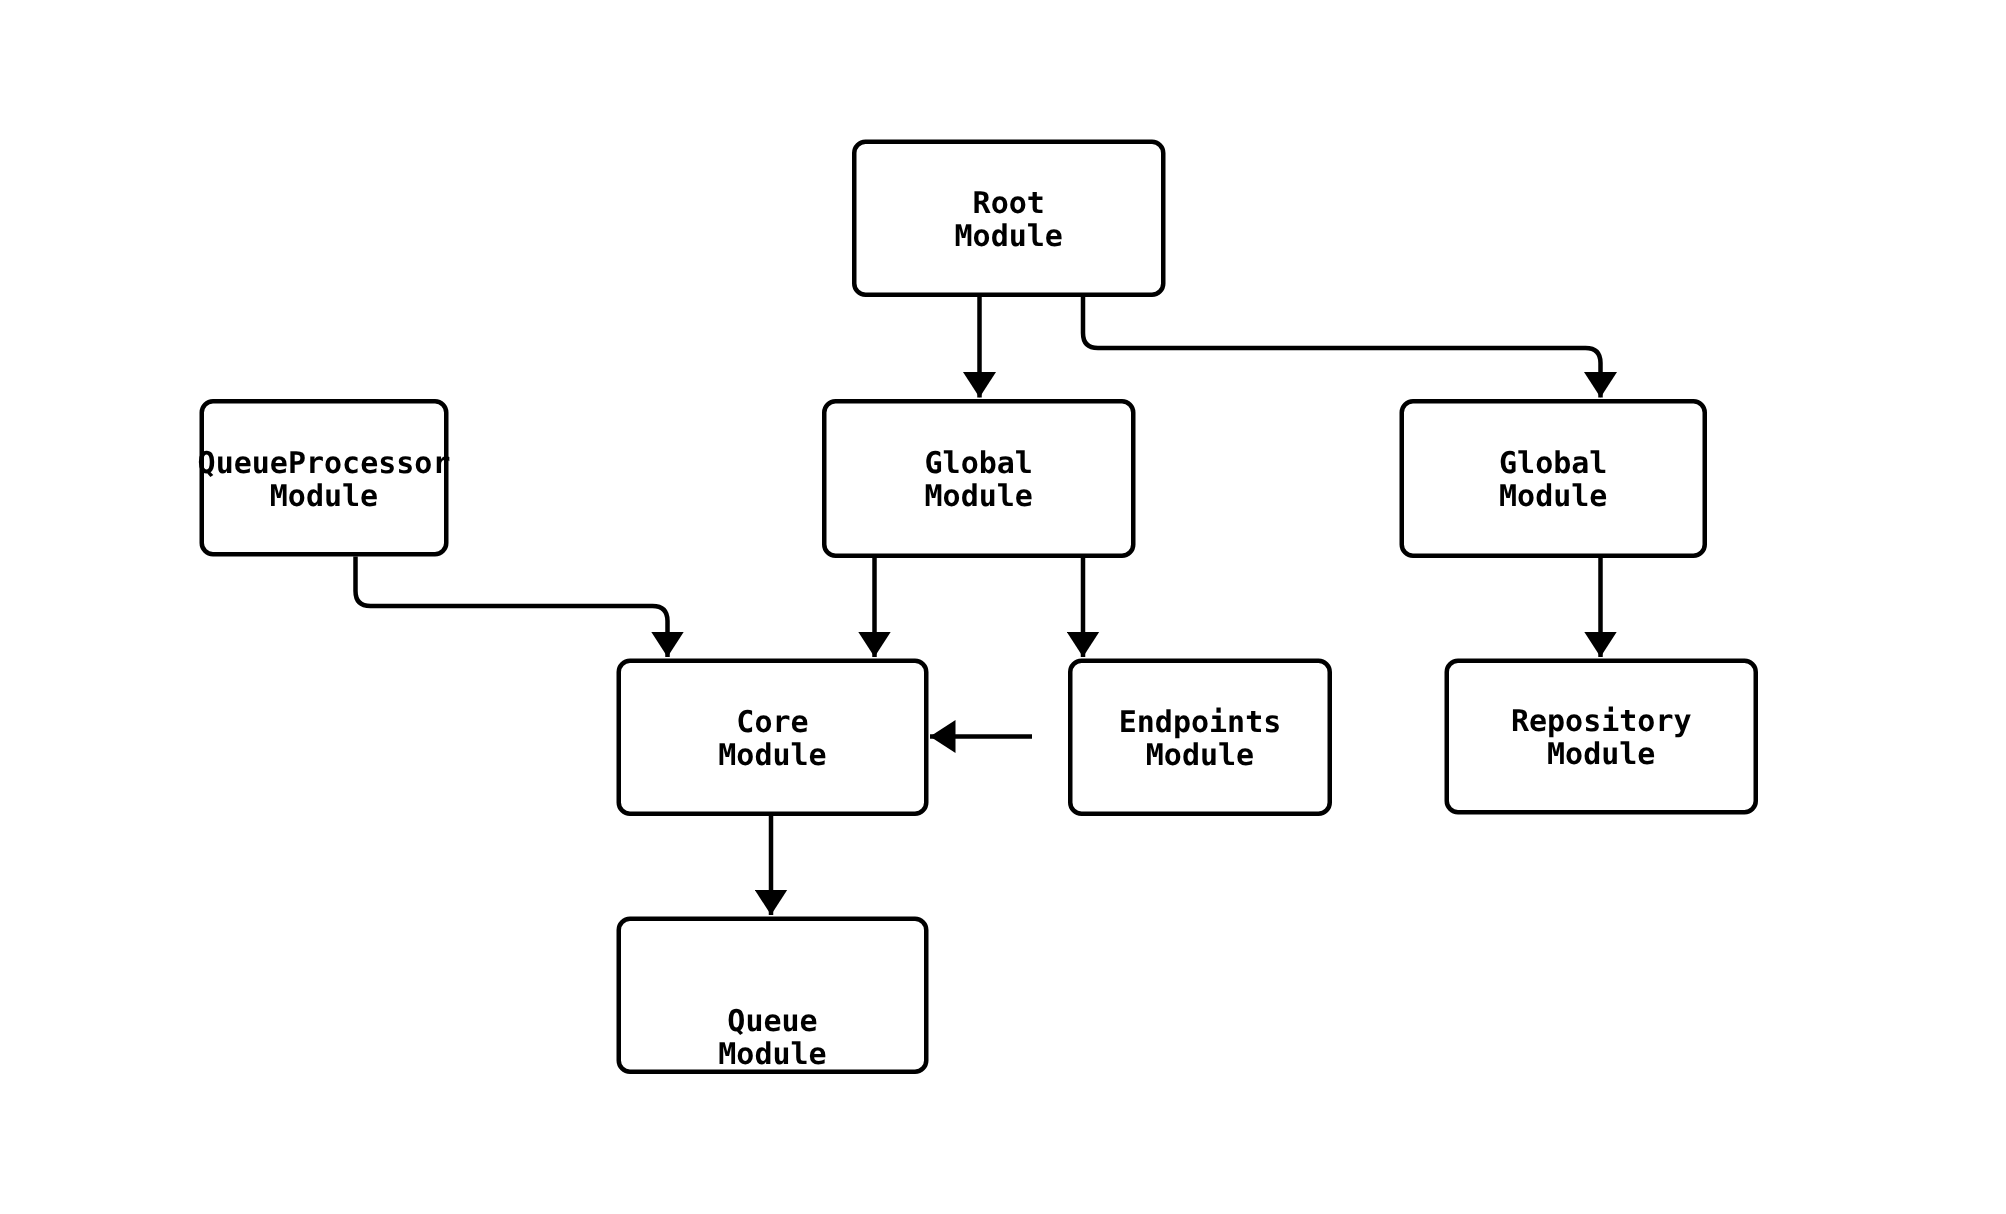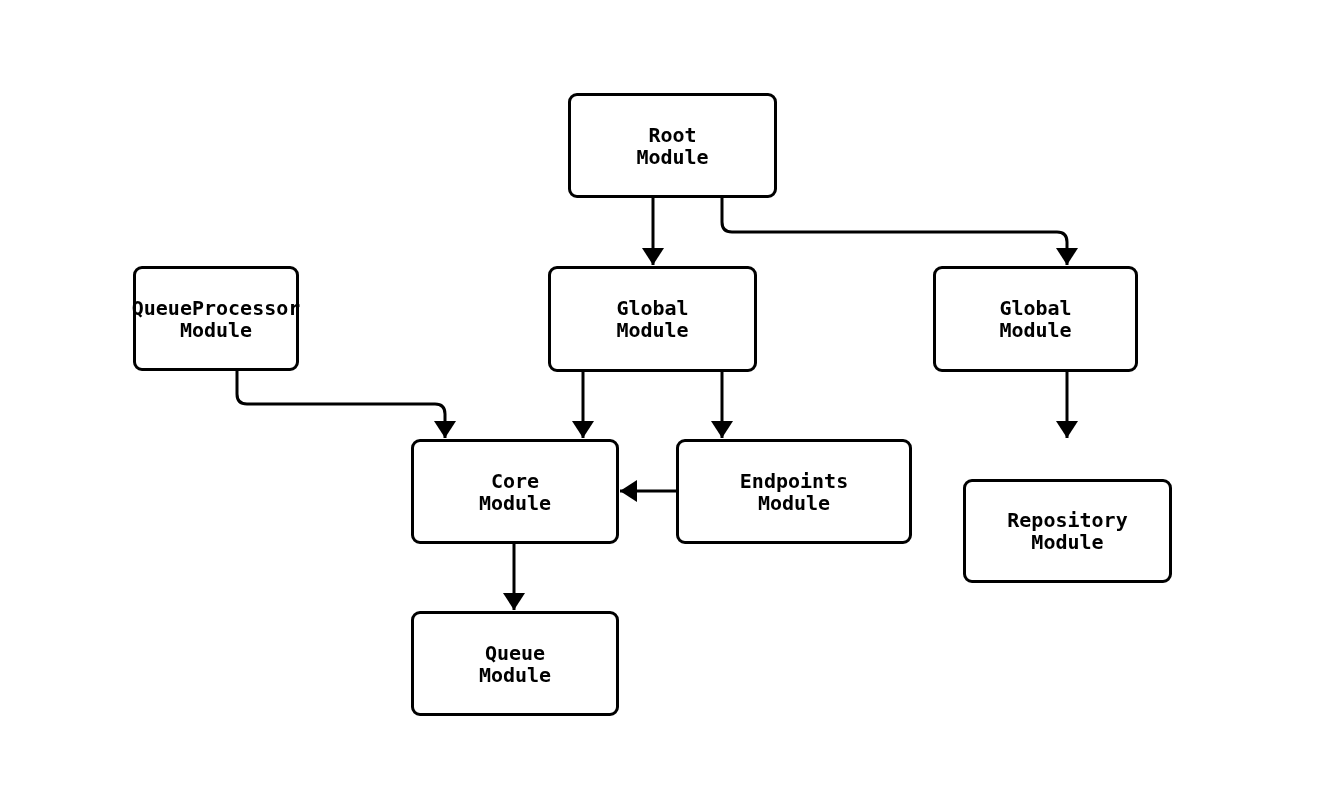--- a/index.html
+++ b/index.html
@@ -87,28 +87,28 @@
   <div class="node" style="left:933px; top:266px; width:205px; height:106px;">
     <span class="label">Global
 Module</span>
   </div>
 
   <div class="node" style="left:411px; top:439px; width:208px; height:105px;">
     <span class="label">Core
 Module</span>
   </div>
 
-  <div class="node" style="left:676px; top:439px; width:236px; height:105px;">
+  <div class="node" style="left:712px; top:439px; width:176px; height:105px;">
     <span class="label">Endpoints
 Module</span>
   </div>
 
-  <div class="node" style="left:963px; top:439px; width:209px; height:104px;margin-top:40px;">
+  <div class="node" style="left:963px; top:439px; width:209px; height:104px;">
     <span class="label">Repository
 Module</span>
   </div>
 
-  <div class="node" style="left:411px; top:611px; width:208px; height:105px;">
+  <div class="node" style="left:411px; top:611px; width:208px; height:105px;align-items:flex-end;">
     <span class="label">Queue
 Module</span>
   </div>
 
 </div>
 
 </body></html>

